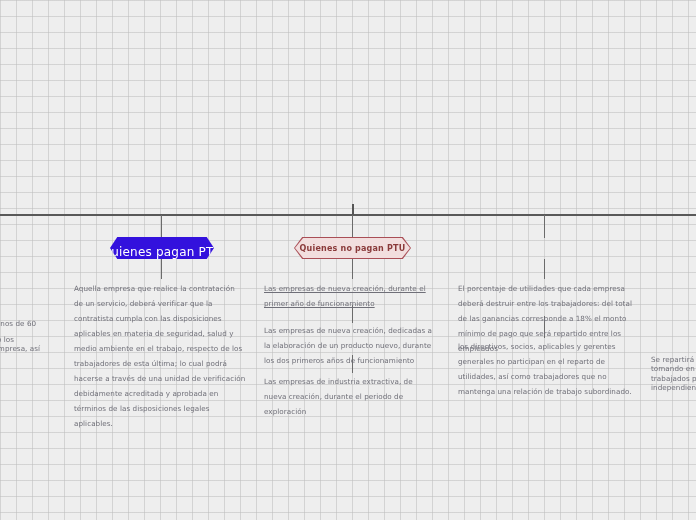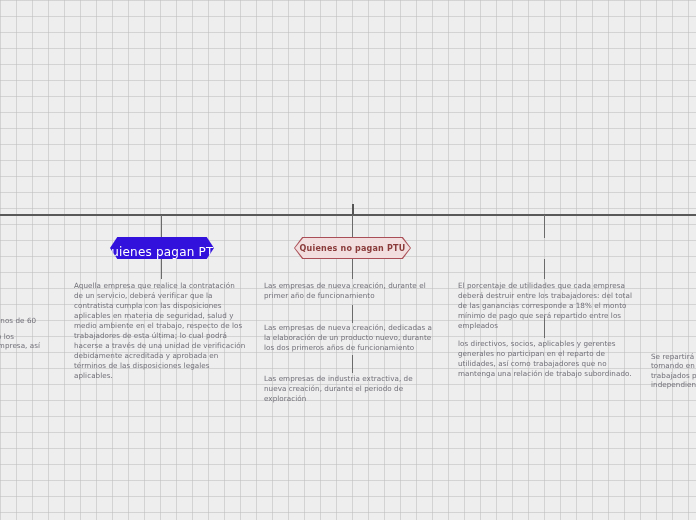--- a/index.html
+++ b/index.html
@@ -125,21 +125,21 @@
     font-weight: bold;
     color: #8a3a3a;
     letter-spacing: 0.2px;
     white-space: nowrap;
   }
 
   
   .leaf-text {
     position: absolute;
     font-size: 7.2px;
-    line-height: 10px;
+    line-height: 15px;
     color: #6f6f78;
     letter-spacing: 0.05px;
   }
   .leaf-text.edge {
     color: #6f6f78;
   }
 </style>
 </head>
 <body>
 
@@ -165,21 +165,21 @@
   </div>
   <div class="v-line" style="left:352px; top:259px; height:20px;"></div>
   <div class="v-line" style="left:352px; top:305px; height:18px;"></div>
   <div class="v-line" style="left:352px; top:355px; height:18px;"></div>
 
   <div class="v-line" style="left:544px; top:259px; height:20px;"></div>
   <div class="v-line" style="left:544px; top:316px; height:22px;"></div>
 
   <div class="leaf-text" style="left:74px; top:281px; width:172px;">Aquella empresa que realice la contratación de un servicio, deberá verificar que la contratista cumpla con las disposiciones aplicables en materia de seguridad, salud y medio ambiente en el trabajo, respecto de los trabajadores de esta última; lo cual podrá hacerse a través de una unidad de verificación debidamente acreditada y aprobada en términos de las disposiciones legales aplicables.</div>
 
-  <div class="leaf-text" style="left:264px; top:281px; width:172px;">Las empresas de nueva creación, durante el primer año de funcionamiento</div>
+  <div class="leaf-text" style="left:264px; top:281px; width:172px;text-decoration:underline;">Las empresas de nueva creación, durante el primer año de funcionamiento</div>
   <div class="leaf-text" style="left:264px; top:374px; width:168px;">Las empresas de industria extractiva, de nueva creación, durante el periodo de exploración</div>
   <div class="leaf-text" style="left:264px; top:323px; width:172px;">Las empresas de nueva creación, dedicadas a la elaboración de un producto nuevo, durante los dos primeros años de funcionamiento</div>
 
   <div class="leaf-text" style="left:458px; top:281px; width:178px;">El porcentaje de utilidades que cada empresa deberá destruir entre los trabajadores: del total de las ganancias corresponde a 18% el monto mínimo de pago que será repartido entre los empleados</div>
   <div class="leaf-text" style="left:458px; top:339px; width:178px;">los directivos, socios, aplicables y gerentes generales no participan en el reparto de utilidades, así como trabajadores que no mantenga una relación de trabajo subordinado.</div>
 
   <div class="leaf-text edge" style="left:-18px; top:316px; width:80px;">o menos de 60</div>
   <div class="leaf-text edge" style="left:-18px; top:332px; width:80px;">parto los</div>
   <div class="leaf-text edge" style="left:-18px; top:341px; width:86px;">na empresa, así</div>
 

